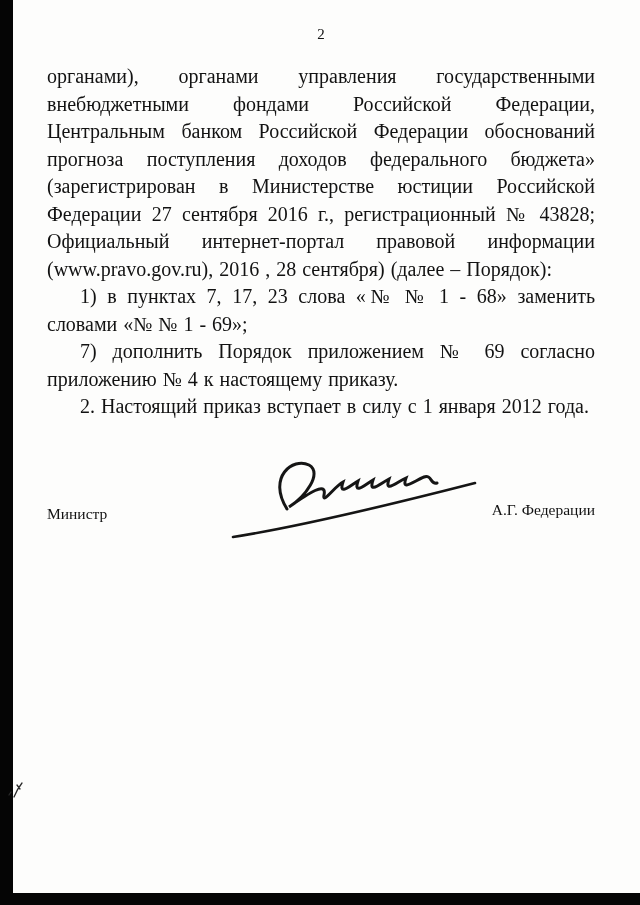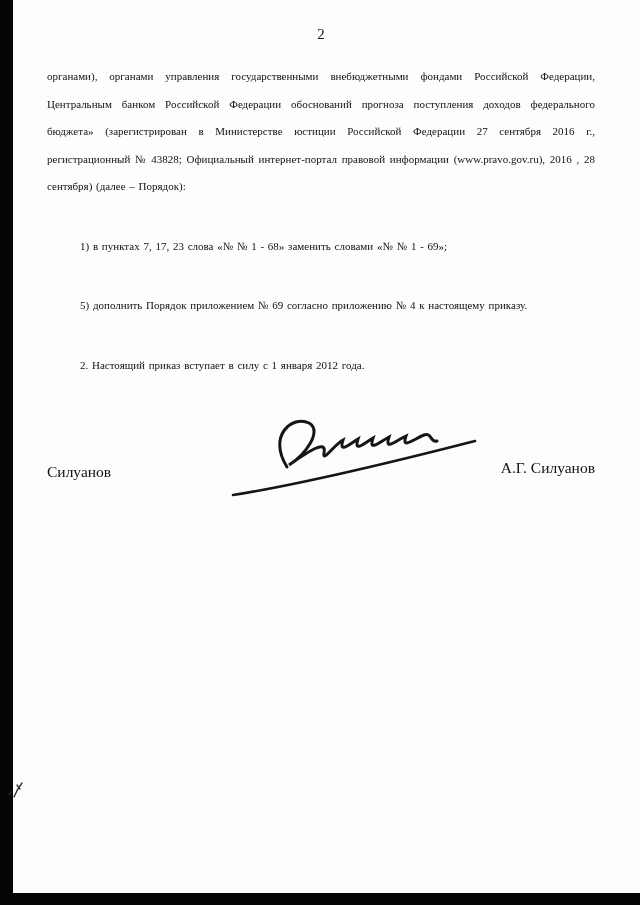--- a/index.html
+++ b/index.html
@@ -30,27 +30,27 @@
     left: 47px;
     right: 45px;
     top: 26px;
   }
   .page-num {
     text-align: center;
     font-size: 15px;
     margin: 0 0 20px 0;
   }
   p.body-text {
-    font-size: 11px;
+    font-size: 20px;
     line-height: 27.5px;
     text-align: justify;
     margin: 0;
     word-spacing: 1px;
   }
-  p.indented { text-indent: 33px; margin-top: 32px; }
+  p.indented { text-indent: 33px; }
   .sig-row {
     position: relative;
     height: 110px;
     margin-top: 42px;
   }
   .sig-title {
     position: absolute;
     left: 0;
     top: 42px;
     font-size: 15.5px;
@@ -84,33 +84,33 @@
     <path d="M6 20 L8 17 M11 22 C13 17 15 13 19 8 M14 10 L17 14" stroke="#2a2a2a" stroke-width="1.3" fill="none" stroke-linecap="round"></path>
   </svg>
 
   <div class="content">
 
     <p class="page-num">2</p>
 
     <p class="body-text">органами), органами управления государственными внебюджетными фондами Российской Федерации, Центральным банком Российской Федерации обоснований прогноза поступления доходов федерального бюджета» (зарегистрирован в Министерстве юстиции Российской Федерации 27 сентября 2016 г., регистрационный № 43828; Официальный интернет-портал правовой информации  (www.pravo.gov.ru), 2016 , 28 сентября) (далее – Порядок):</p>
 
     <p class="body-text indented">1)  в пунктах 7, 17, 23 слова «№ № 1 - 68» заменить словами «№ № 1 - 69»;</p>
-    <p class="body-text indented">5)  дополнить Порядок приложением № 69 согласно приложению № 4 к настоящему приказу.</p>
+    <p class="body-text indented">7)  дополнить Порядок приложением № 69 согласно приложению № 4 к настоящему приказу.</p>
 
     <p class="body-text indented">2.  Настоящий приказ вступает в силу с 1 января 2012 года.</p>
 
     <div class="sig-row">
-      <span class="sig-title">Силуанов</span>
+      <span class="sig-title">Министр</span>
 
       <svg class="sig-scribble" width="255" height="100" viewBox="0 0 255 100">
         <path d="M60 58 C40 26 66 6 82 14 C96 22 78 46 62 56
                  C82 42 100 30 97 44 C95 54 108 35 116 31
                  C111 46 124 34 131 30 C126 45 139 33 146 29
                  C141 44 154 32 162 28 C157 43 170 31 179 27
                  C174 41 187 30 197 26 C205 23 203 34 210 32" stroke="#151515" stroke-width="3" fill="none" stroke-linecap="round"></path>
         <path d="M6 86 C70 76 170 52 248 32" stroke="#151515" stroke-width="2.6" fill="none" stroke-linecap="round"></path>
       </svg>
 
-      <span class="sig-name">А.Г. Силуанов</span>
+      <span class="sig-name">А.Г. Федерации</span>
     </div>
 
   </div>
 </div>
 
 </body></html>

